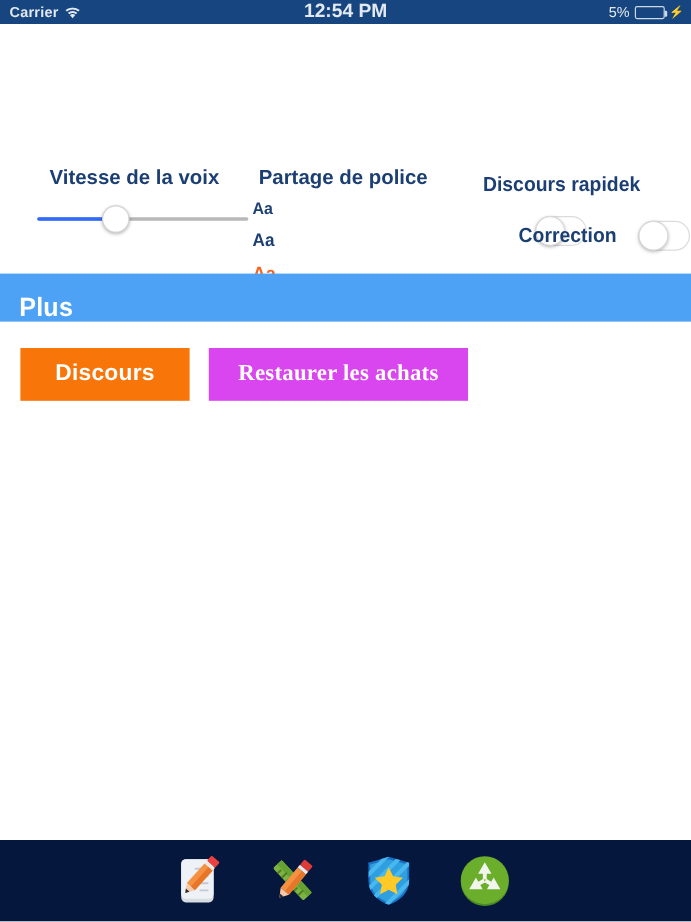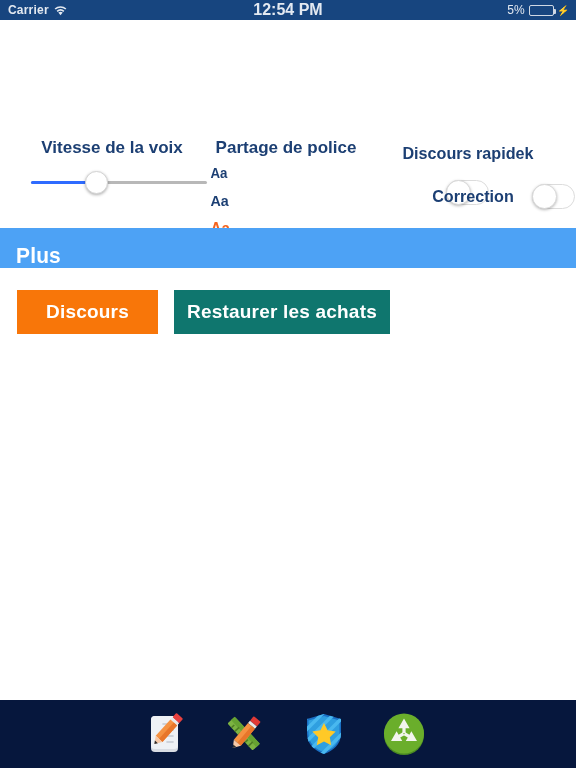--- a/index.html
+++ b/index.html
@@ -265,21 +265,21 @@
     font-family: "Liberation Sans Narrow", "Liberation Sans", sans-serif;
     letter-spacing: .2px;
     display: flex;
     align-items: center;
     justify-content: center;
     cursor: pointer;
     white-space: nowrap;
   }
   .btn-support  { width: 141px; background: #f87609; }
   .btn-share    { width: 157px; background: #f87609; }
-  .btn-restore  { width: 216px; background: #0f766e; }
+  .btn-restore  { width: 216px; background: #d946ef; font-family: Liberation Serif, serif; }
 
   
   .toolbar {
     position: absolute;
     left: 0; bottom: 0;
     width: 576px;
     height: 68px;
     background: #06173d;
     display: flex;
     align-items: center;

